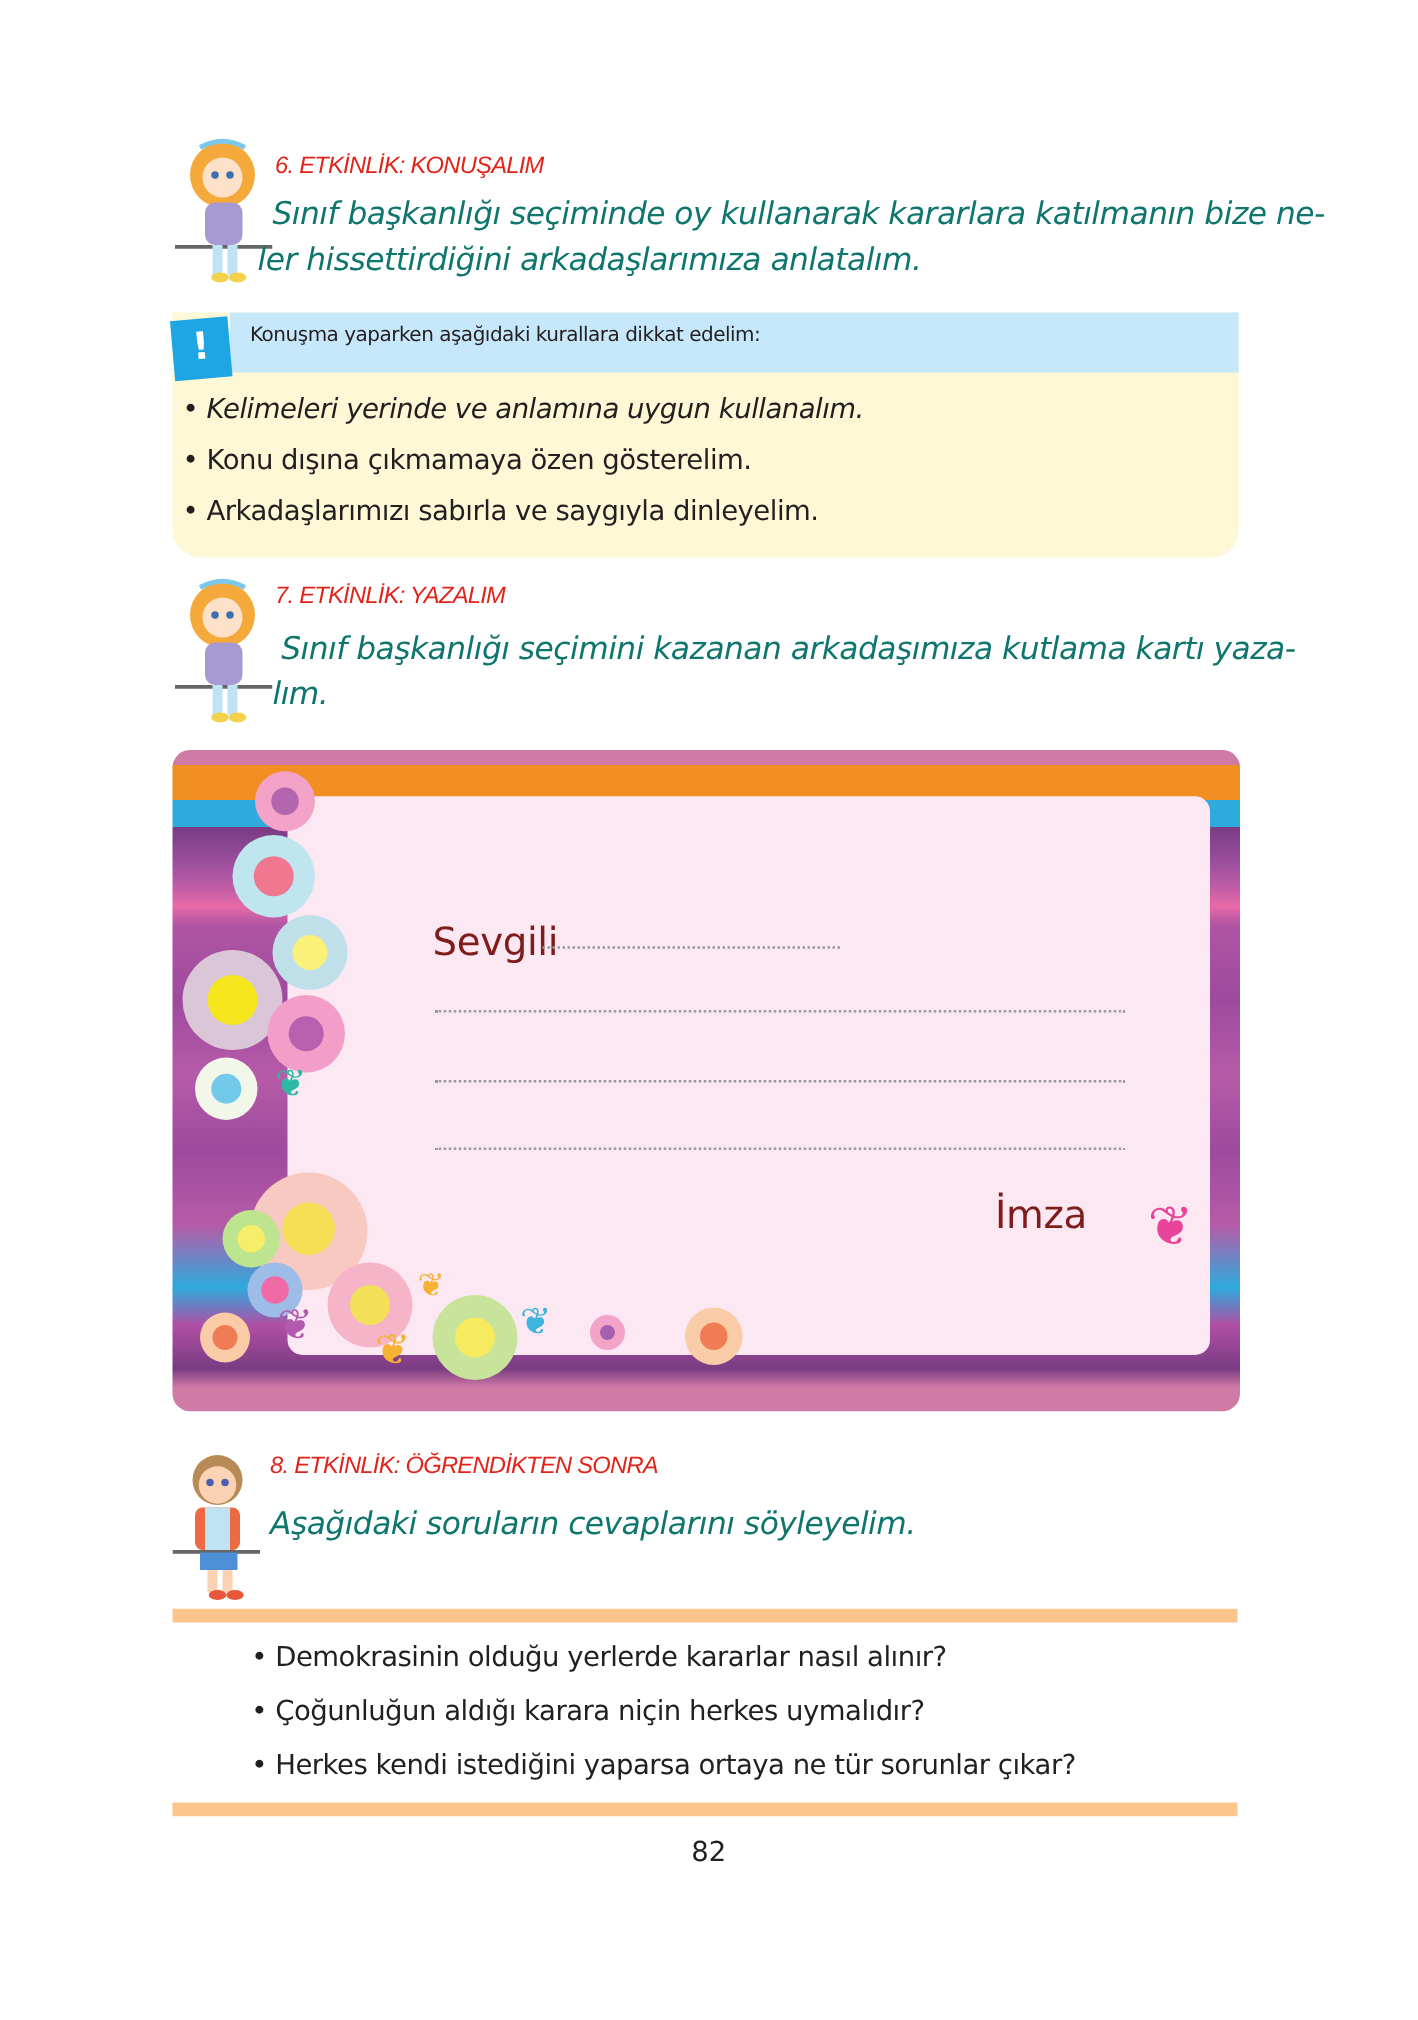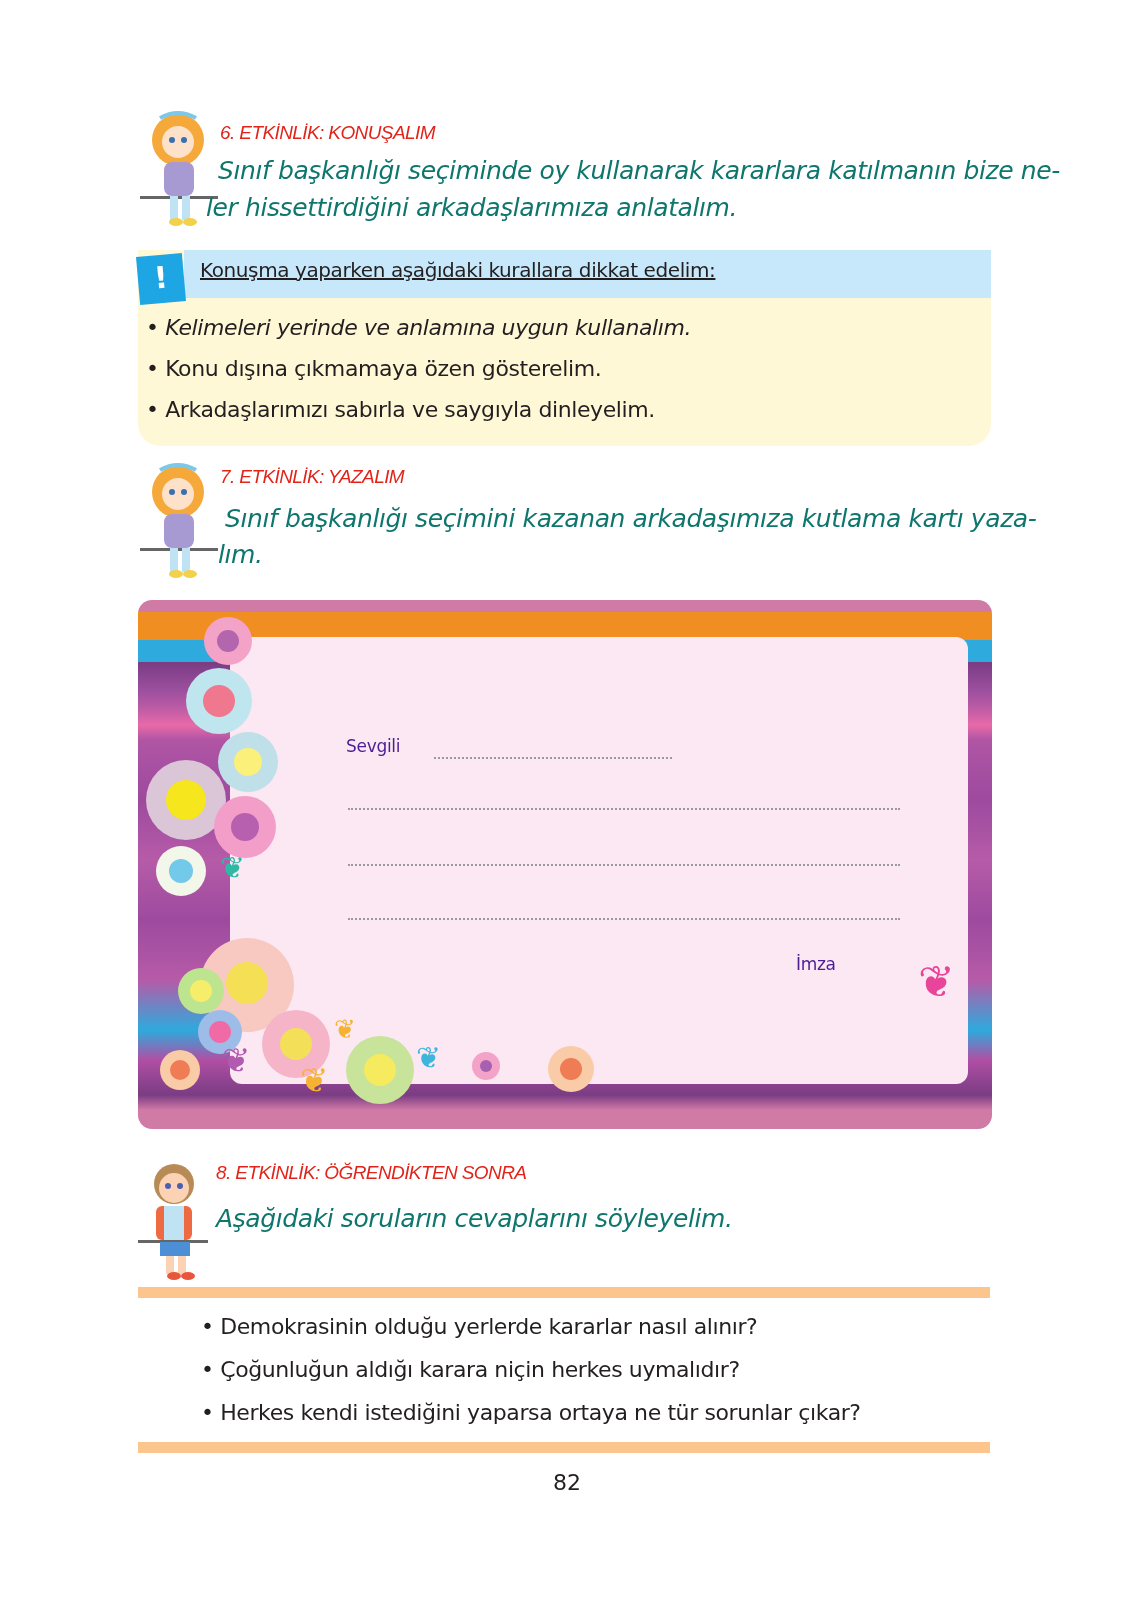--- a/index.html
+++ b/index.html
@@ -13,35 +13,35 @@
   .act-text { font-style: italic; color: #0f766e; font-size: 25px; letter-spacing: -0.4px;
               line-height: 37px; font-family: "DejaVu Sans", sans-serif; }
 
   
   .kid { width: 78px; height: 118px; }
 
   
   .info-box { left: 138px; top: 250px; width: 853px; height: 196px; background: #fff8d6;
               border-radius: 0 0 22px 22px; }
   .info-head { left: 184px; top: 250px; width: 807px; height: 48px; background: #c6e8fa; }
-  .info-head-text { left: 200px; top: 258px; font-size: 20px; letter-spacing: -0.4px; text-decoration: underline; }
+  .info-head-text { left: 200px; top: 258px; font-size: 16px; letter-spacing: -0.4px; }
   .excl { left: 138px; top: 255px; width: 46px; height: 48px; background: #1ea6e4;
           transform: rotate(-5deg); color: #fff; font-weight: bold; font-size: 30px;
           text-align: center; line-height: 46px; }
   .bullet-line { font-size: 22px; letter-spacing: -0.4px; left: 146px; }
 
   
   .card { left: 138px; top: 600px; width: 854px; height: 529px; border-radius: 14px; overflow: hidden;
           background: linear-gradient(#d07aa6 0, #d07aa6 12px, #f18e21 12px, #f18e21 40px,
                       #2eaadd 40px, #2eaadd 62px, #7a3c83 62px, #9b4f9e 90px, #c05da6 110px,
                       #e86aa8 125px, #b055a4 140px, #9d4a9e 200px, #b65ba8 260px, #9d4a9e 320px,
                       #b65ba8 380px, #2eaadd 430px, #b04fa4 460px, #7a3c83 495px, #d07aa6 510px); }
   .card-inner { left: 230px; top: 637px; width: 738px; height: 447px; background: #fbe8f2;
                 border-radius: 12px; }
-  .card-text { font-size: 17px; color: #4c1d95; letter-spacing: -0.3px; }
+  .card-text { font-size: 31px; color: #7f1d1d; letter-spacing: -0.3px; }
   .dots { border-bottom: 2px dotted #9a9a9a; height: 0; }
 
   .flower { border-radius: 50%; position: absolute; }
 
   
   .rule { left: 138px; width: 852px; height: 11px; background: #fdc58e; }
   .q-line { font-size: 22px; letter-spacing: -0.4px; left: 158px; margin-left: 43px; }
 
   .page-num { left: 0; width: 1134px; top: 1470px; text-align: center; font-size: 22px; }
 </style>

